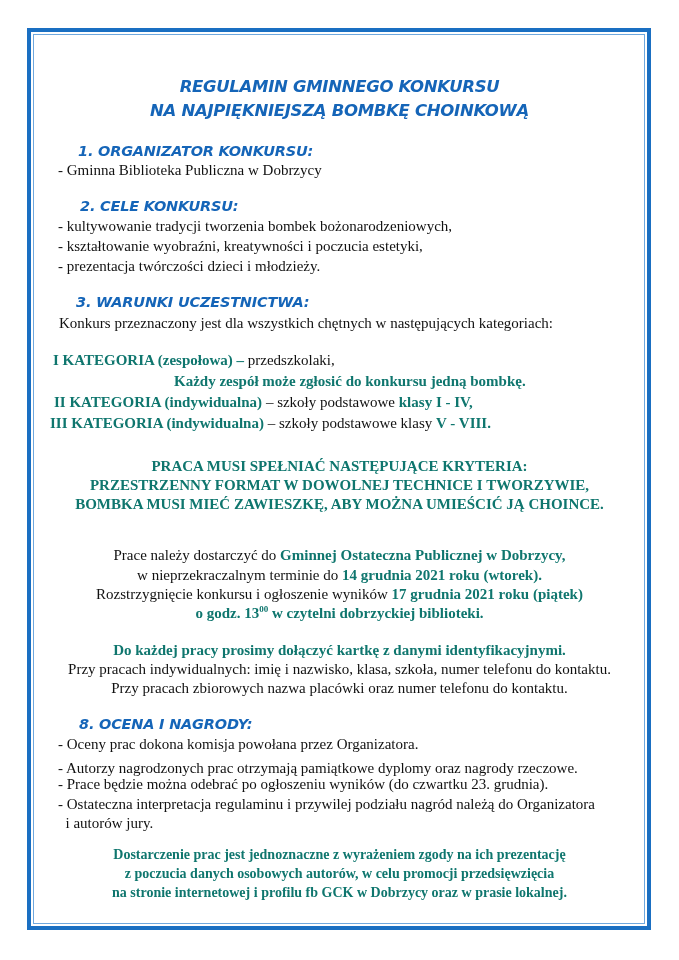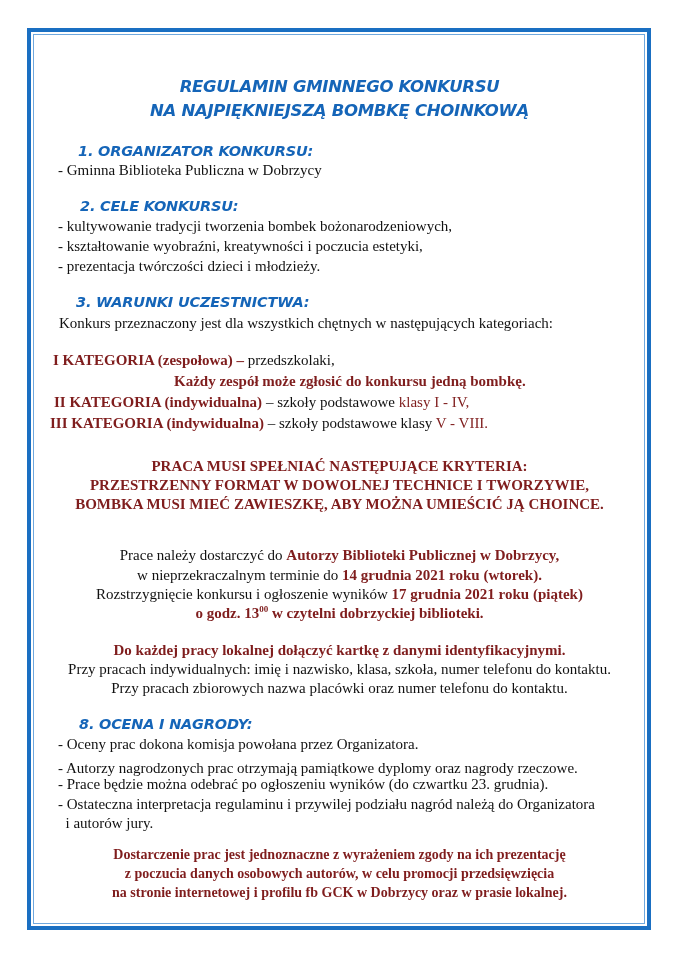--- a/index.html
+++ b/index.html
@@ -8,22 +8,22 @@
     position: absolute; left: 27px; top: 28px; width: 624px; height: 902px;
     border: 4px solid #1a6fc2; box-sizing: border-box;
   }
   .frame-inner {
     position: absolute; left: 2px; top: 2px; right: 2px; bottom: 2px;
     border: 1px solid #6fa8de;
   }
   .t { position: absolute; white-space: nowrap; }
   .sans { font-family: "DejaVu Sans", sans-serif; font-weight: bold; color: #1565b8; font-style: italic; }
   .serif { font-family: "Liberation Serif", serif; color: #111; }
-  .blue { color: #7f1d1d; font-weight: bold; }
-  .blk { color: #7f1d1d; font-weight: normal; }
+  .blue { color: #0f766e; font-weight: bold; }
+  .blk { color: #0f766e; font-weight: bold; }
   .center { left: 0; width: 679px; text-align: center; }
   .title { font-size: 16.5px; letter-spacing: -0.3px; }
   .h { font-size: 14.5px; letter-spacing: -0.2px; margin-left: 36px; }
   .p { font-size: 15px; }
   .pb { font-size: 15px; }
   sup { font-size: 9px; line-height: 0; }
 </style>
 </head>
 <body>
 
@@ -47,26 +47,26 @@
 
 <div class="t serif pb" style="left:53px;top:352px"><span class="blue">I KATEGORIA (zespołowa) –</span><span> przedszkolaki,</span></div>
 <div class="t serif pb blue" style="left:174px;top:373px">Każdy zespół może zgłosić do konkursu jedną bombkę.</div>
 <div class="t serif pb" style="left:54px;top:394px"><span class="blue">II KATEGORIA  (indywidualna)</span><span> – szkoły podstawowe </span><span class="blk">klasy I - IV,</span></div>
 <div class="t serif pb" style="left:50px;top:415px"><span class="blue">III KATEGORIA (indywidualna)</span><span> – szkoły podstawowe klasy </span><span class="blk">V - VIII.</span></div>
 
 <div class="t serif pb blue center" style="top:458px">PRACA MUSI SPEŁNIAĆ NASTĘPUJĄCE KRYTERIA:</div>
 <div class="t serif pb blue center" style="top:477px">PRZESTRZENNY FORMAT W DOWOLNEJ TECHNICE I TWORZYWIE,</div>
 <div class="t serif pb blue center" style="top:496px">BOMBKA MUSI MIEĆ ZAWIESZKĘ, ABY MOŻNA UMIEŚCIĆ JĄ CHOINCE.</div>
 
-<div class="t serif p center" style="top:547px"><span>Prace należy dostarczyć  do </span><span class="blue">Autorzy Biblioteki Publicznej w Dobrzycy,</span></div>
+<div class="t serif p center" style="top:547px"><span>Prace należy dostarczyć  do </span><span class="blue">Gminnej Ostateczna Publicznej w Dobrzycy,</span></div>
 <div class="t serif p center" style="top:567px"><span>w nieprzekraczalnym terminie do </span><span class="blue">14 grudnia 2021 roku (wtorek).</span></div>
 <div class="t serif p center" style="top:586px"><span>Rozstrzygnięcie konkursu i ogłoszenie wyników </span><span class="blue">17 grudnia 2021 roku (piątek)</span></div>
 <div class="t serif p center blue" style="top:605px"><span>o godz. 13</span><sup>00</sup><span> w czytelni dobrzyckiej biblioteki.</span></div>
 
-<div class="t serif pb blue center" style="top:642px">Do każdej pracy lokalnej dołączyć kartkę z danymi identyfikacyjnymi.</div>
+<div class="t serif pb blue center" style="top:642px">Do każdej pracy prosimy dołączyć kartkę z danymi identyfikacyjnymi.</div>
 <div class="t serif p center" style="top:661px">Przy pracach indywidualnych: imię i nazwisko, klasa, szkoła, numer telefonu do kontaktu.</div>
 <div class="t serif p center" style="top:680px">Przy pracach zbiorowych nazwa placówki oraz numer telefonu do kontaktu.</div>
 
 <div class="t sans h" style="left:43px;top:716px">8. OCENA I NAGRODY:</div>
 <div class="t serif p" style="left:58px;top:736px">- Oceny prac dokona komisja powołana przez Organizatora.</div>
 <div class="t serif p" style="left:58px;top:760px">- Autorzy nagrodzonych prac otrzymają pamiątkowe dyplomy oraz nagrody rzeczowe.</div>
 <div class="t serif p" style="left:58px;top:776px">- Prace będzie można odebrać po ogłoszeniu wyników (do czwartku 23. grudnia).</div>
 <div class="t serif p" style="left:58px;top:796px">- Ostateczna interpretacja regulaminu i przywilej podziału nagród należą do Organizatora</div>
 <div class="t serif p" style="left:58px;top:815px;white-space:pre">  i autorów jury.</div>
 

